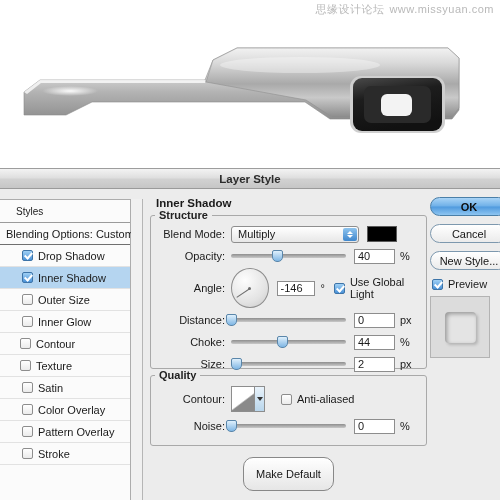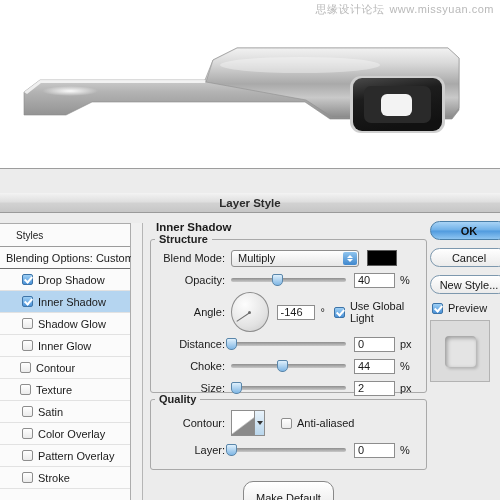--- a/index.html
+++ b/index.html
@@ -28,21 +28,20 @@
     position:absolute;left:0;top:168px;width:500px;height:340px;
     background:#ececec;
     border-top:1px solid #9d9d9d;
   }
   .titlebar{
     height:19px;
     background:linear-gradient(to bottom,#f3f3f3 0%,#dedede 48%,#d2d2d2 52%,#c6c6c6 100%);
     border-bottom:1px solid #9a9a9a;
     display:flex;align-items:center;justify-content:center;
     position:relative;
-    margin-top:24px;
   }
   .titlebar .t{font-size:11.5px;font-weight:bold;color:#2b2b2b;}
 
   .body{position:relative;height:321px;}
 
   
   .styles{
     position:absolute;left:0;top:10px;width:131px;bottom:0;
     background:#fbfbfb;
     border-right:1px solid #acacac;
@@ -300,21 +299,21 @@
             <div class="srow">
               <span class="cb on"></span>
               <span>Drop Shadow</span>
             </div>
             <div class="srow sel">
               <span class="cb on"></span>
               <span>Inner Shadow</span>
             </div>
             <div class="srow">
               <span class="cb"></span>
-              <span>Shadow Glow</span>
+              <span>Outer Size</span>
             </div>
             <div class="srow">
               <span class="cb"></span>
               <span>Inner Glow</span>
             </div>
             <div class="srow indent">
               <span class="cb"></span>
               <span>Contour</span>
             </div>
             <div class="srow indent">
@@ -432,21 +431,21 @@
                 <div class="ramp"></div>
                 <div class="drop">
                     <i></i>
                   </div>
               </div>
               <span class="cb" style="margin-left:16px;"></span>
               <span>Anti-aliased</span>
             </div>
 
             <div class="row">
-              <div class="lbl">Layer:</div>
+              <div class="lbl">Noise:</div>
               <div class="slider" id="sl-noise" style="width:115px;">
                 <div class="track"></div>
                   <div class="thumb" style="left: 0%;"></div>
               </div>
               <div class="numfield">
                 <span>0</span>
               </div>
               <span class="unit">%</span>
             </div>
           </fieldset>

